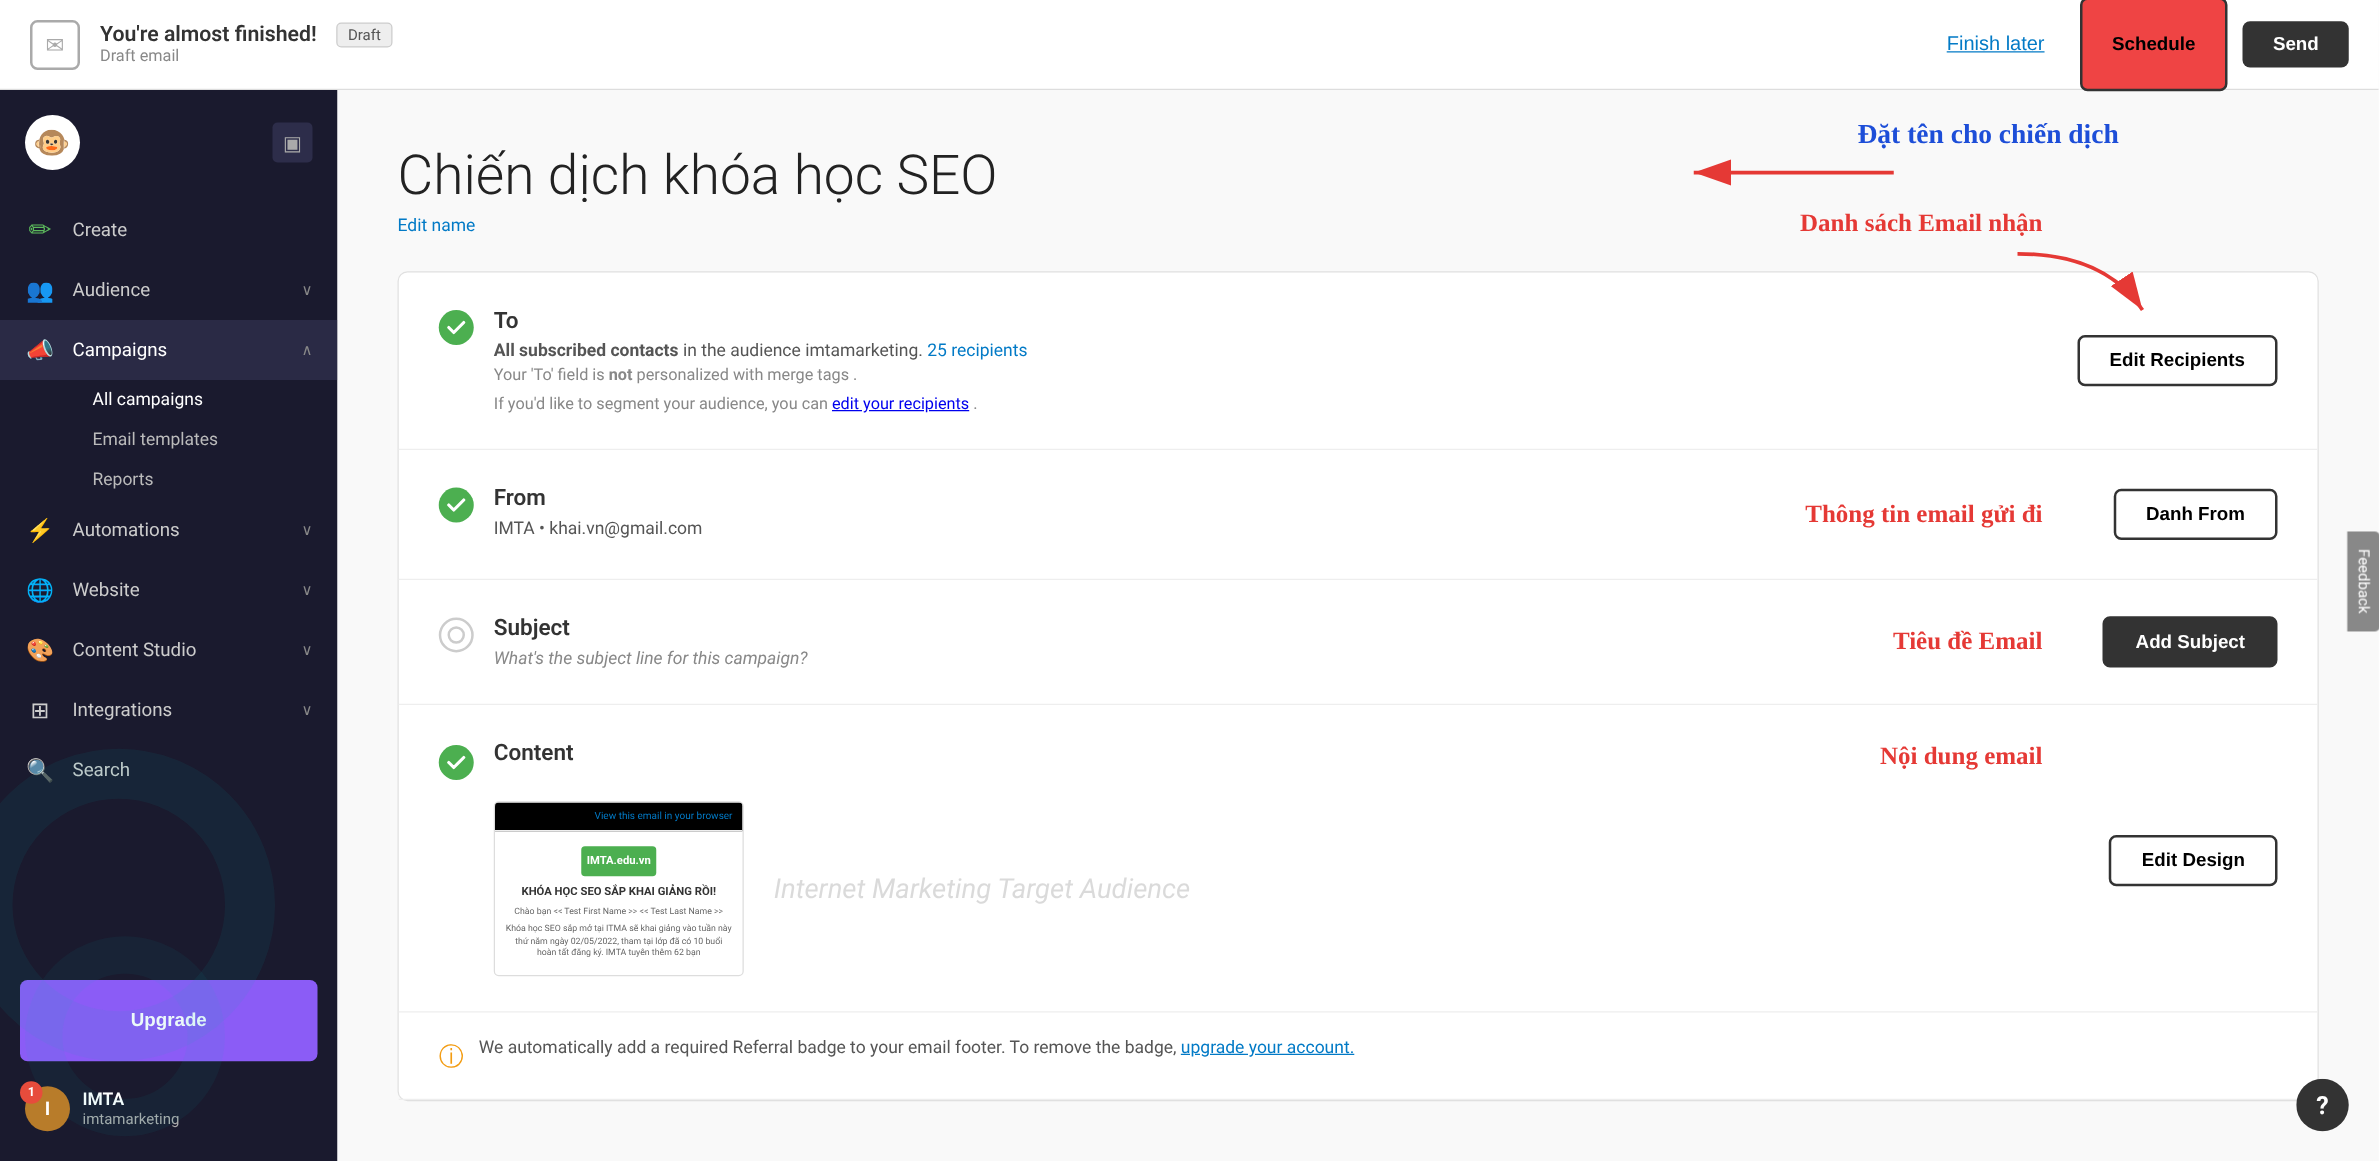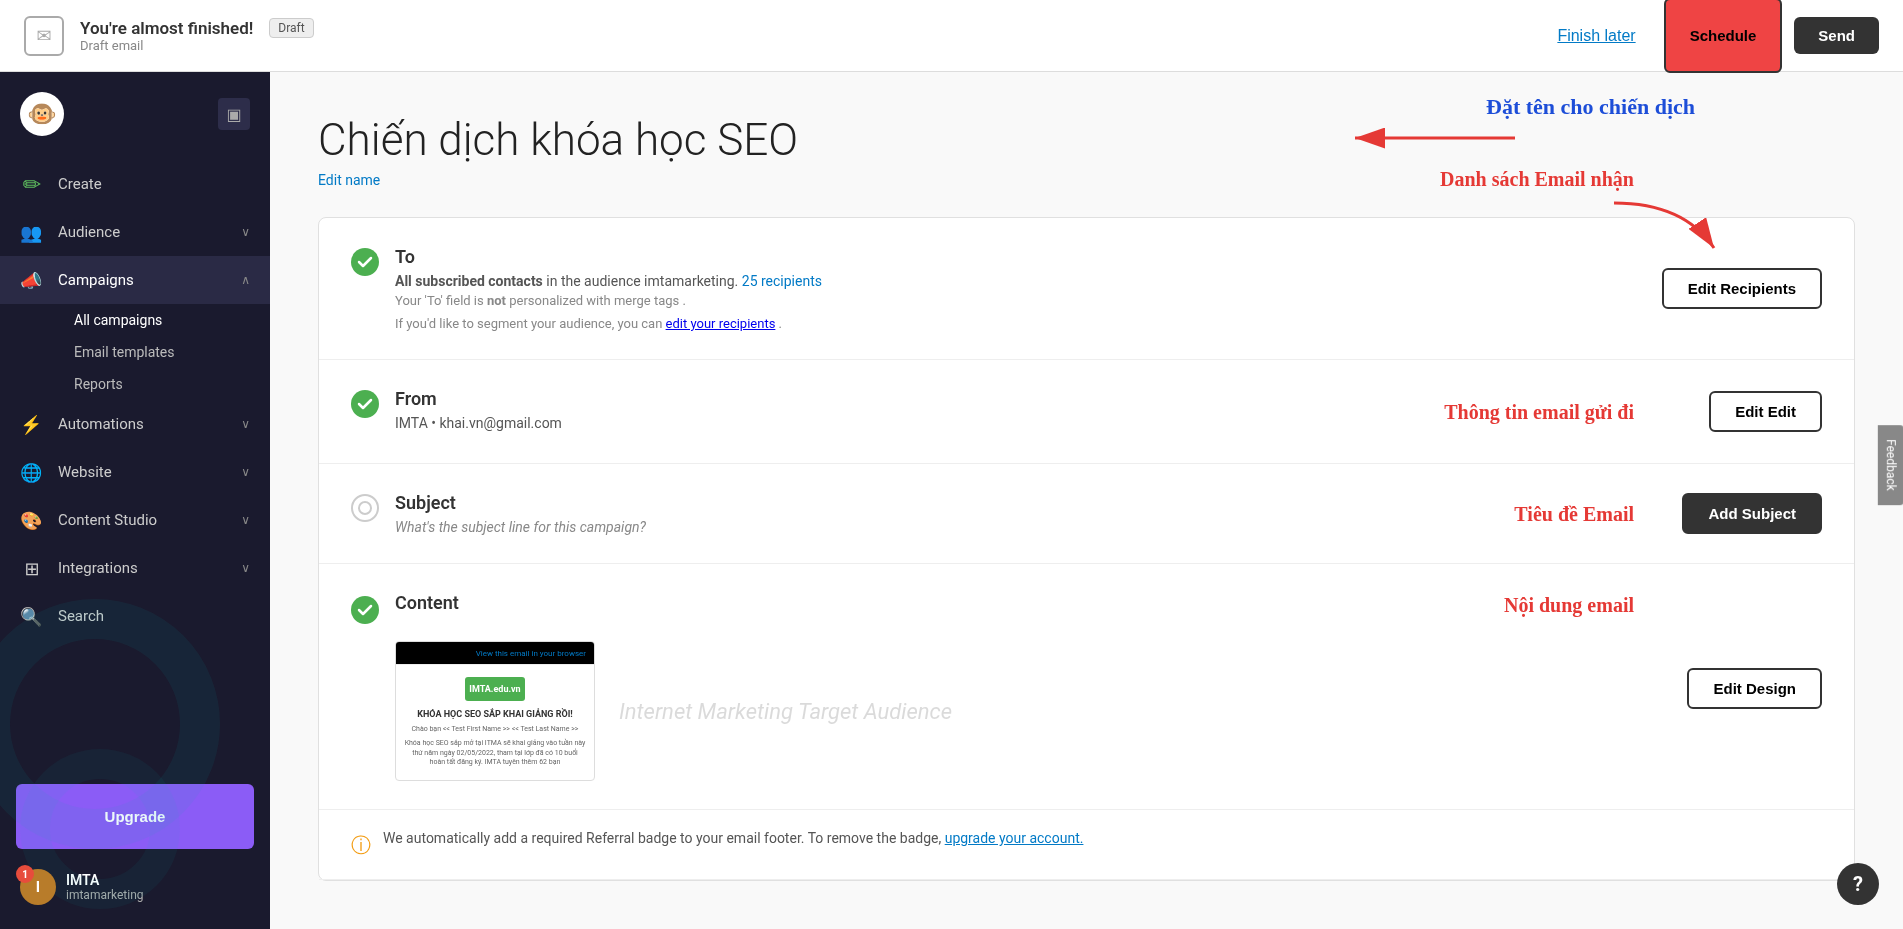--- a/index.html
+++ b/index.html
@@ -312,21 +312,21 @@
 
           <div class="check-icon check-green">
             <svg viewBox="0 0 16 16" fill="white">
                 <path d="M2 8l4 4 8-8" stroke="white" stroke-width="2.5" fill="none" stroke-linecap="round" stroke-linejoin="round"></path>
               </svg>
           </div>
           <div class="section-body">
             <div class="section-title">From</div>
             <div class="section-desc">IMTA • khai.vn@gmail.com</div>
           </div>
-          <button class="section-btn">Edit Edit</button>
+          <button class="section-btn">Danh From</button>
         </div>
 
         <div class="section-row" style="position:relative;">
 
           <div style="position:absolute; top:50%; right:220px; transform:translateY(-50%); color:#e53935; font-size:20px; font-weight:700; font-family:serif; white-space:nowrap; pointer-events:none;">Tiêu đề Email</div>
 
           <div class="check-icon check-circle">
             <svg viewBox="0 0 16 16">
                 <circle cx="8" cy="8" r="6" stroke="#ccc" stroke-width="2" fill="none"></circle>
               </svg>

